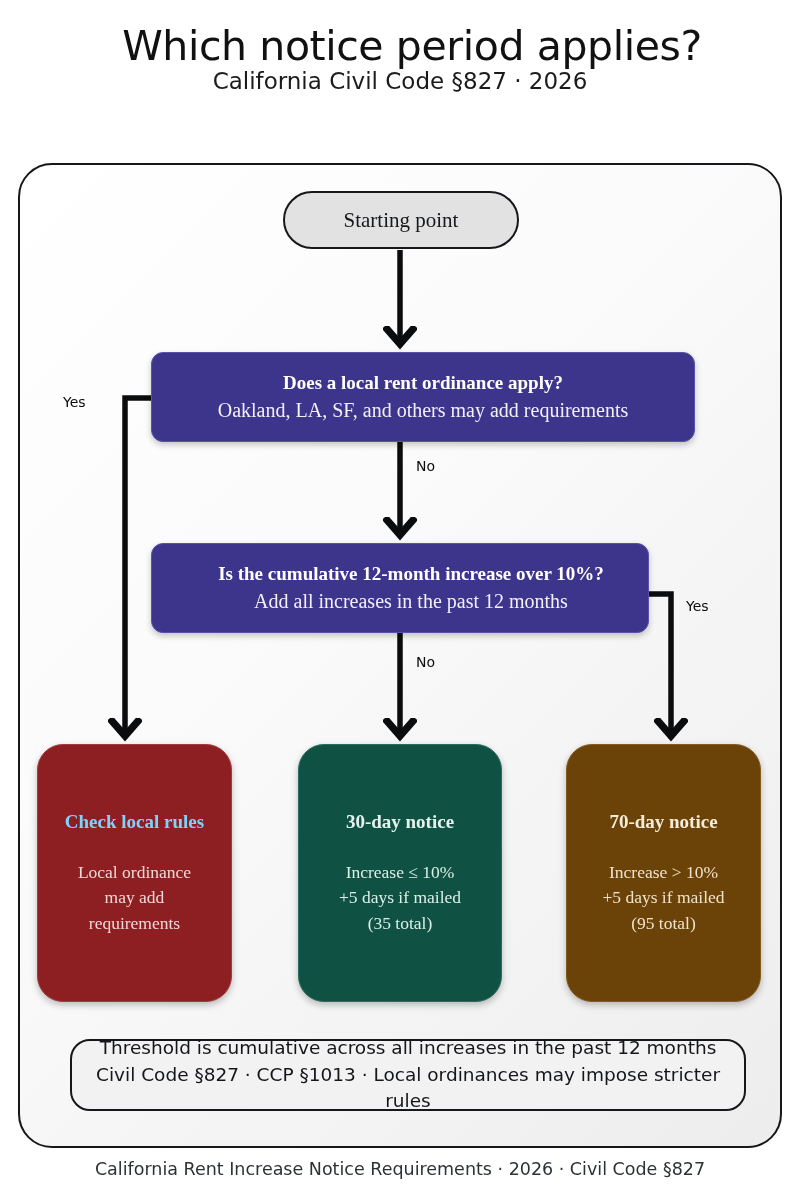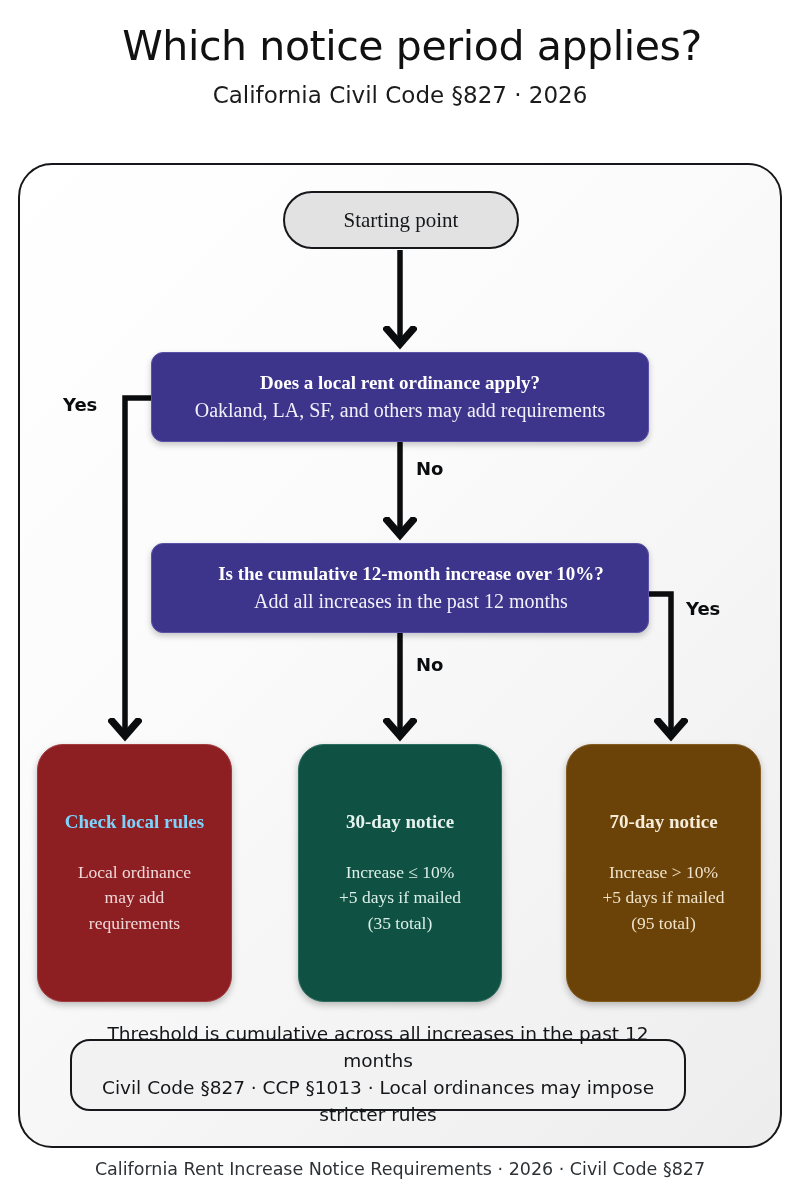--- a/index.html
+++ b/index.html
@@ -28,21 +28,20 @@
     font-weight: 400;
     letter-spacing: -0.4px;
     margin-top: 24px;
     line-height: 1.1;
     padding-left: 24px;
   }
   #chart-subtitle {
     font-size: 23px;
     color: #1b1b1b;
     font-weight: 400;
-    margin-top: 14px;
     line-height: 1.1;
   }
 
   
   #panel {
     position: absolute;
     left: 18px;
     top: 163px;
     width: 764px;
     height: 985px;
@@ -94,21 +93,21 @@
   .decision {
     background: #3d348b;
     border: 1.5px solid #5a51a8;
     border-radius: 12px;
     box-shadow: 0 3px 6px rgba(0,0,0,0.22);
     padding: 6px 14px;
   }
   #node-decision-1 {
     left: 151px;
     top: 352px;
-    width: 498px;
+    width: 544px;
     height: 90px;
   }
   #node-decision-2 {
     left: 151px;
     top: 543px;
     width: 498px;
     height: 90px;
     padding-left: 36px;
   }
   .decision .node-title {
@@ -170,36 +169,36 @@
   #node-outcome-red .node-title { color: #7dd3fc; }
   #node-outcome-red .node-sub   { color: #f1d8d8; }
   #node-outcome-green .node-title { color: #e6f2ee; }
   #node-outcome-green .node-sub   { color: #dcefe8; }
   #node-outcome-brown .node-title { color: #f6ecd9; }
   #node-outcome-brown .node-sub   { color: #f0e3cb; }
 
   
   .edge-label {
     position: absolute;
-    font-size: 18px;
-    font-weight: bold;
+    font-size: 14px;
+    font-weight: normal;
     color: #0b0c0e;
     white-space: nowrap;
   }
   #edge-label-yes-left  { left: 63px;  top: 394px; }
   #edge-label-no-1      { left: 416px; top: 458px; }
   #edge-label-yes-right { left: 686px; top: 598px; }
   #edge-label-no-2      { left: 416px; top: 654px; }
 
   
   #footnote {
     position: absolute;
     left: 70px;
     top: 1039px;
-    width: 616px;
+    width: 676px;
     height: 72px;
     box-sizing: border-box;
     background: #f2f2f2;
     border: 2.5px solid #15171a;
     border-radius: 20px;
     display: flex;
     flex-direction: column;
     align-items: center;
     justify-content: center;
     text-align: center;

